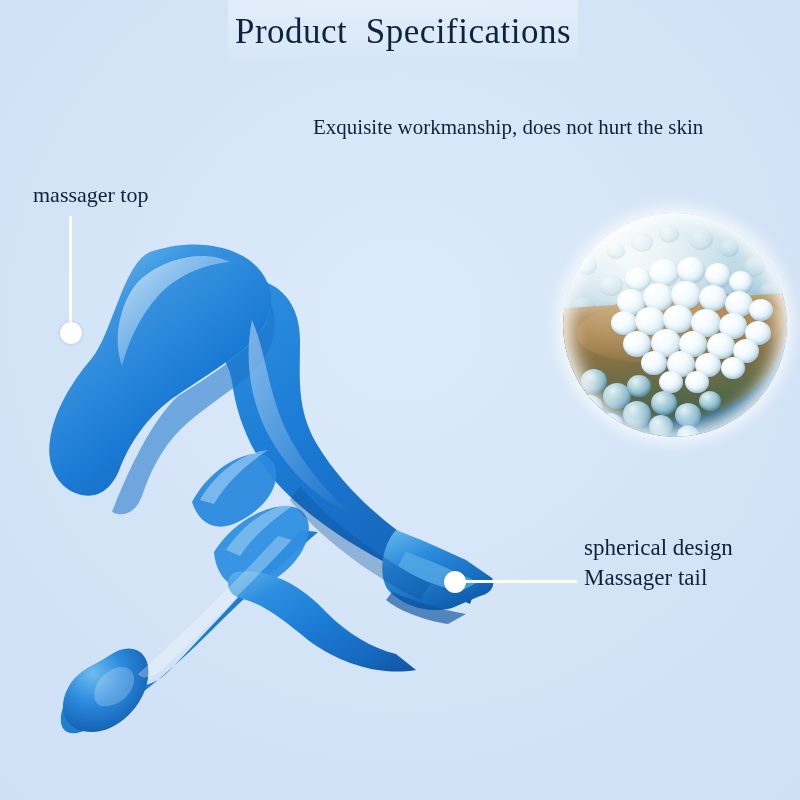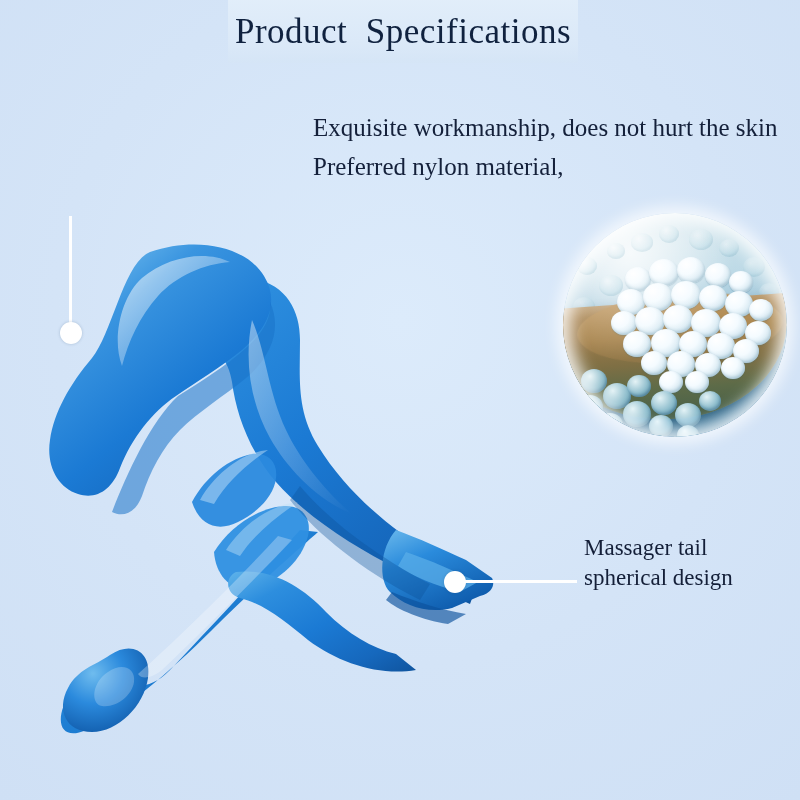--- a/index.html
+++ b/index.html
@@ -27,21 +27,21 @@
     font-size:35px;color:#10223f;letter-spacing:.5px;
     font-family:"Liberation Serif", serif;
     white-space:pre;
   }
 
   
   .spec-list{
     position:absolute;left:313px;top:108px;width:420px;
   }
   .spec-line{
-    font-size:25px;color:#14203a;line-height:39px;height:39px;
+    font-size:21px;color:#14203a;line-height:39px;height:39px;
     white-space:nowrap;font-family:"Liberation Serif", serif;
   }
 
   
   .inset-wrap{
     position:absolute;left:563px;top:213px;width:224px;height:224px;
     border-radius:50%;
     overflow:hidden;
     box-shadow:0 0 14px 7px rgba(255,255,255,.65);
   }
@@ -115,21 +115,20 @@
 </head>
 <body>
 
 <div id="stage">
 
   <div class="title-band"></div>
   <div class="title-text">Product  Specifications</div>
 
   <div class="spec-list">
     <div class="spec-line">Exquisite workmanship, does not hurt the skin</div>
-    <div class="spec-line">Preferred nylon material,</div>
   </div>
 
   <div class="inset-wrap">
     <div class="inset-photo">
 
       <div class="bgpellet" style="left:14px;top:44px;width:20px;height:18px;opacity:.5;"></div>
       <div class="bgpellet" style="left:36px;top:62px;width:24px;height:21px;opacity:.45;"></div>
       <div class="bgpellet" style="left:10px;top:84px;width:22px;height:20px;opacity:.4;"></div>
       <div class="bgpellet" style="left:44px;top:30px;width:18px;height:16px;opacity:.45;"></div>
       <div class="bgpellet" style="left:68px;top:20px;width:22px;height:19px;opacity:.4;"></div>
@@ -305,23 +304,24 @@
                C318,300 288,270 270,238 C250,202 244,160 252,120 Z" fill="url(#gSpec)" opacity=".5"></path>
       <path d="M292,340 C254,380 204,430 162,470 C152,478 142,480 138,474
                C176,440 232,386 278,336 Z" fill="#ffffff" opacity=".28"></path>
       <path d="M108,472 C122,462 136,468 134,482 C132,496 116,508 102,506
                C90,504 92,482 108,472 Z" fill="#ffffff" opacity=".22"></path>
       <path d="M300,286 C330,322 380,358 430,384 L420,400
                C368,374 318,336 290,300 Z" fill="#0b4f98" opacity=".35"></path>
     </svg>
   </div>
 
+  <div class="callout-label" style="left:33px;top:182px;">massager top</div>
   <div class="lead-line" style="left:69px;top:216px;width:3px;height:118px;"></div>
   <div class="lead-dot" style="left:60px;top:322px;"></div>
 
   <div class="lead-dot" style="left:444px;top:571px;"></div>
   <div class="lead-line" style="left:455px;top:580px;width:122px;height:3px;"></div>
   <div class="callout-label right" style="left:584px;top:533px;width:210px;">
+    <div>spherical design</div>
     <div>Massager tail</div>
-    <div>spherical design</div>
   </div>
 
 </div>
 
 </body></html>

